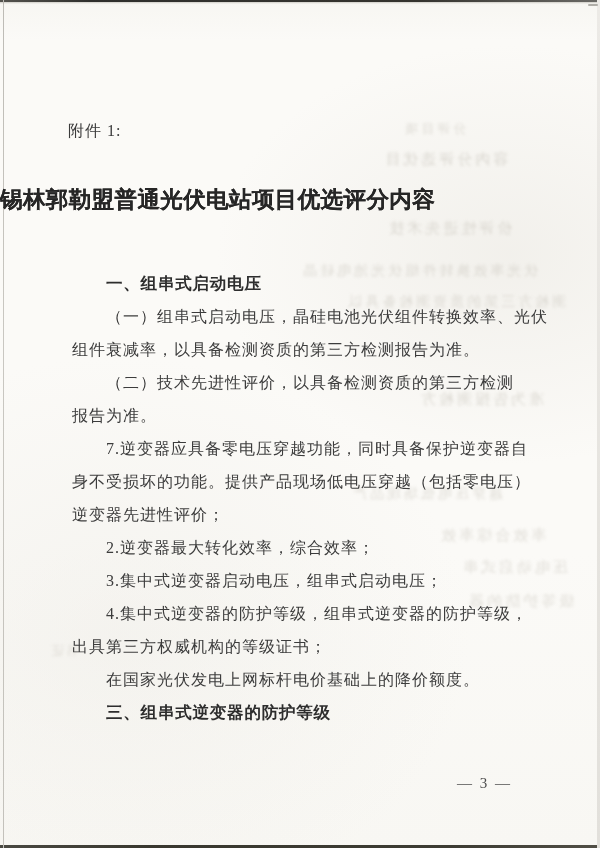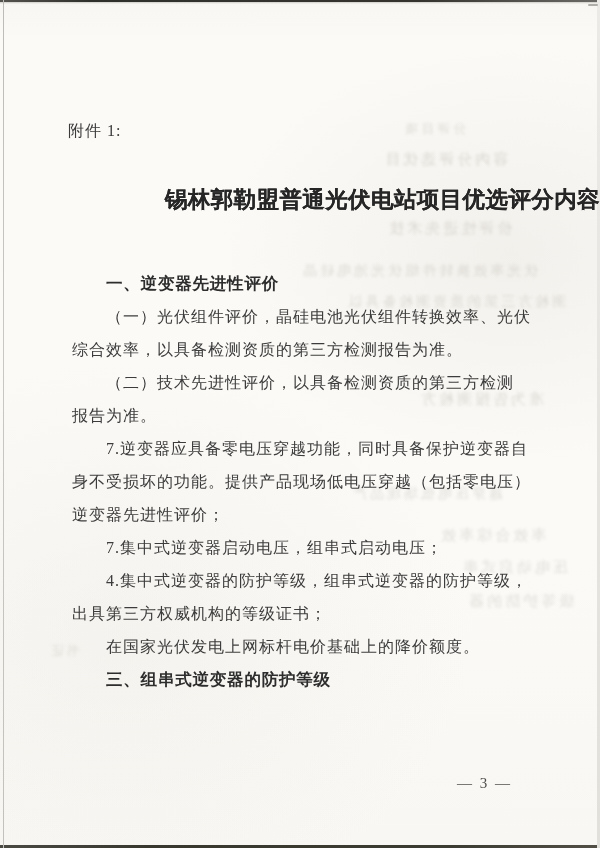--- a/index.html
+++ b/index.html
@@ -43,22 +43,22 @@
     position: absolute; top: 4px; right: 2px; width: 10px; height: 2px;
     background: #b0aea8; border-radius: 1px;
   }
 
   
   .attachment-label {
     position: absolute; left: 68px; top: 121px;
     font-size: 16px; color: #3b3b3b; letter-spacing: 1px;
   }
   .doc-title {
-    position: absolute; left: 0; right: 0; top: 184px;
-    text-align: right;
+    position: absolute; left: 0; right: 16px; top: 184px;
+    text-align: left;
     font-size: 22.5px; font-weight: bold; color: #262626;
     letter-spacing: 0.4px;
     font-family: "Liberation Serif", "DejaVu Serif", serif;
     text-shadow: 0 0 0.4px #2a2a2a;
   }
 
   .body-lines {
     position: absolute; top: 267px; left: 72px; width: 460px;
   }
   .ln {
@@ -122,29 +122,30 @@
   <span class="bleed b7">率效合综率效</span>
   <span class="bleed b8">压电动启式串</span>
   <span class="bleed b9">级等护防的器</span>
   <span class="bleed b10">书证</span>
 
   <div class="attachment-label">附件 1:</div>
 
   <div class="doc-title">锡林郭勒盟普通光伏电站项目优选评分内容</div>
 
   <div class="body-lines">
-    <div class="ln h ind">一、逆变器先进性评价</div>
-    <div class="ln ind">（一）光伏组件评价，晶硅电池光伏组件转换效率、光伏</div>
-    <div class="ln">综合效率，以具备检测资质的第三方检测报告为准。</div>
+    <div class="ln h ind">一、组串式启动电压</div>
+    <div class="ln ind">（一）组串式启动电压，晶硅电池光伏组件转换效率、光伏</div>
+    <div class="ln">组件衰减率，以具备检测资质的第三方检测报告为准。</div>
     <div class="ln ind">（二）技术先进性评价，以具备检测资质的第三方检测</div>
     <div class="ln">报告为准。</div>
     <div class="ln ind">7.逆变器应具备零电压穿越功能，同时具备保护逆变器自</div>
     <div class="ln">身不受损坏的功能。提供产品现场低电压穿越（包括零电压）</div>
     <div class="ln">逆变器先进性评价；</div>
-    <div class="ln ind">7.集中式逆变器启动电压，组串式启动电压；</div>
+    <div class="ln ind">2.逆变器最大转化效率，综合效率；</div>
+    <div class="ln ind">3.集中式逆变器启动电压，组串式启动电压；</div>
     <div class="ln ind">4.集中式逆变器的防护等级，组串式逆变器的防护等级，</div>
     <div class="ln">出具第三方权威机构的等级证书；</div>
     <div class="ln ind">在国家光伏发电上网标杆电价基础上的降价额度。</div>
     <div class="ln h ind">三、组串式逆变器的防护等级</div>
   </div>
 
   <div class="page-number">— 3 —</div>
 
 </div>
 

